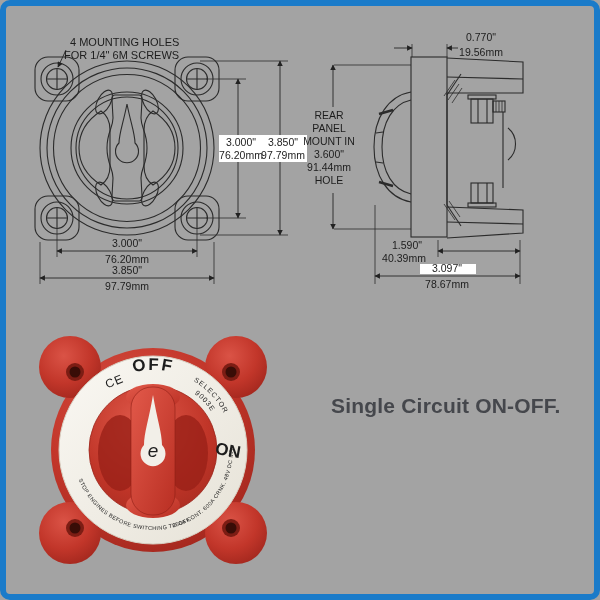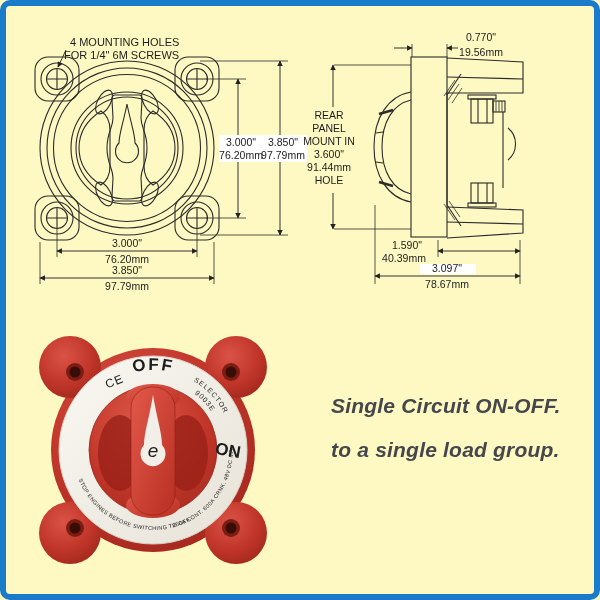--- a/index.html
+++ b/index.html
@@ -1,31 +1,31 @@
 <!DOCTYPE html>
 <html><head>
 <meta charset="utf-8">
 <style>
   html,body{margin:0;padding:0;background:#fff;}
-  .stage{position:relative;width:600px;height:600px;background:#fef9c3;overflow:hidden;
+  .stage{position:relative;width:600px;height:600px;background:#a3a3a3;overflow:hidden;
          font-family:"Liberation Sans",sans-serif;}
   .frame{position:absolute;inset:0;border:6px solid #1a7bc9;border-radius:10px;
          pointer-events:none;z-index:20;}
   svg{position:absolute;}
   #drawing{left:0;top:0;}
   #product{left:38px;top:335px;}
   svg text{font-family:"Liberation Sans",sans-serif;fill:#1d1d1d;}
   .dimtxt{font-size:10.5px;}
   .callout{font-size:11px;}
   .notetxt{font-size:10.5px;}
   .line{stroke:#2b2b2b;stroke-width:1.1;fill:none;}
   .thin{stroke:#2b2b2b;stroke-width:0.8;fill:none;}
   .dim{stroke:#333;stroke-width:1;fill:none;}
   .desc{position:absolute;left:331px;top:395px;z-index:5;}
-  .desc div{font-size:21px;font-weight:bold;font-style:italic;color:#45474c;
+  .desc div{font-size:21px;font-weight:bold;color:#45474c;
             line-height:21px;margin-bottom:23px;letter-spacing:0.2px;white-space:nowrap;}
 </style>
 </head>
 <body>
 
 <div class="stage">
   <div class="frame"></div>
 
   <svg id="drawing" width="600" height="330" viewBox="0 0 600 330">
     <defs>
@@ -267,15 +267,14 @@
     <text font-size="5.5" fill="#74777a" letter-spacing="0.4">
       <textPath href="#rp3" startOffset="12%">STOP ENGINES BEFORE SWITCHING TO OFF</textPath>
     </text>
     <text font-size="5.5" fill="#74777a" letter-spacing="0.4">
       <textPath href="#rp3" startOffset="58%">350A CONT. 600A CRNK. 48V DC MAX</textPath>
     </text>
   </svg>
 
   <div class="desc">
     <div>Single Circuit ON-OFF.</div>
-    <div>to a single load group.</div>
   </div>
 </div>
 
 </body></html>

